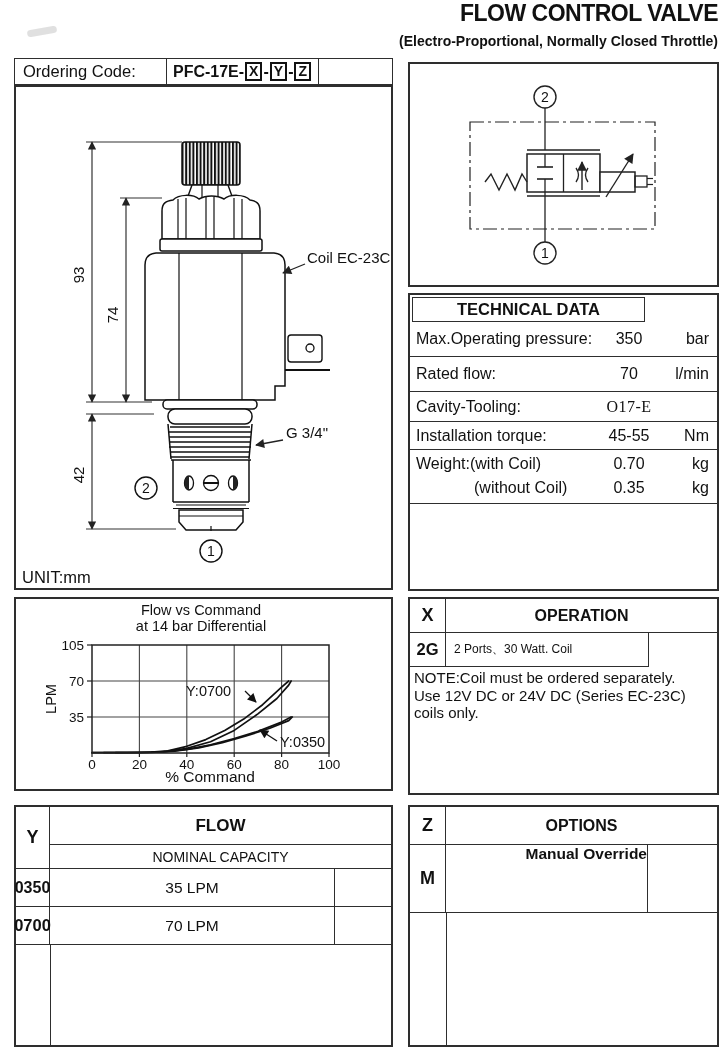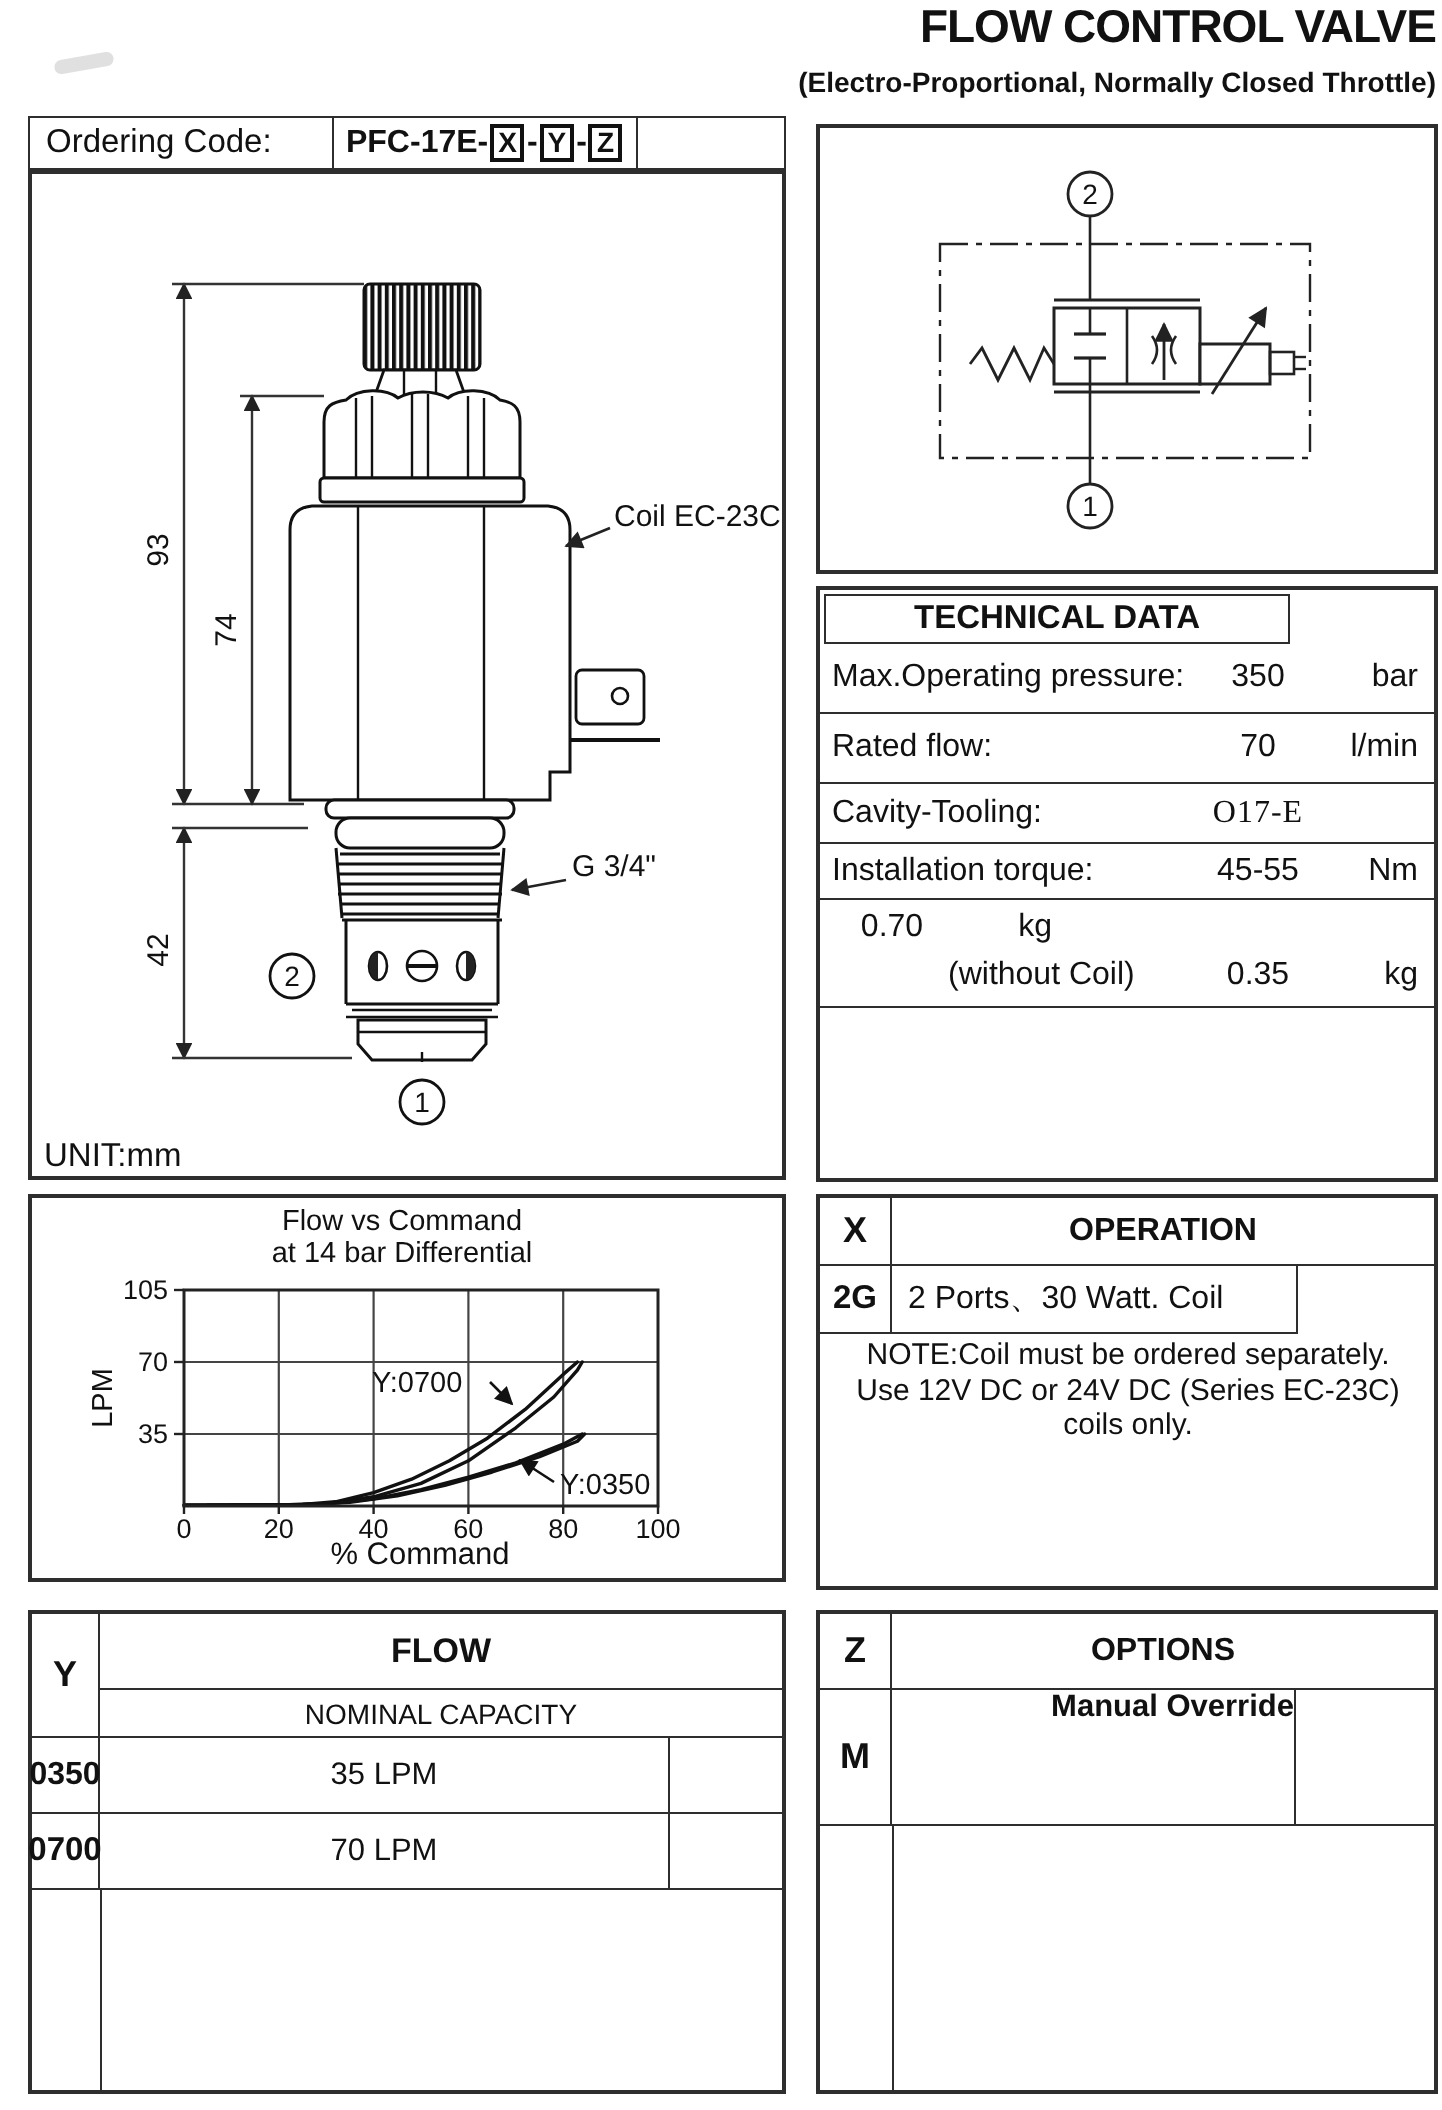--- a/index.html
+++ b/index.html
@@ -16,21 +16,21 @@
   #title{right:3px;top:0;text-align:right;font-weight:bold;font-size:23px;letter-spacing:-0.5px;white-space:nowrap;}
   #subtitle{right:3px;top:33px;text-align:right;font-weight:bold;font-size:14px;white-space:nowrap;}
   #logo-mark{left:27px;top:28px;width:30px;height:7px;background:#d6d6d6;border-radius:4px;transform:rotate(-10deg);opacity:.75;}
   .boxed{display:inline-block;border:2px solid #111;padding:0 2px;margin:0 1px;font-size:14px;line-height:15px;font-weight:bold;}
   .td-row{position:absolute;left:0;display:flex;align-items:center;font-size:16px;}
   .td-label{flex:1;padding-left:6px;}
   .td-val{width:72px;text-align:center;}
   .td-unit{width:52px;text-align:right;padding-right:8px;box-sizing:border-box;}
   .serifv{font-family:"Liberation Serif",serif;letter-spacing:.5px;}
   svg text{font-family:"Liberation Sans",sans-serif;}
-  .note{position:absolute;left:4px;top:70px;right:3px;font-size:15px;line-height:17.5px;text-align:center;}
+  .note{position:absolute;left:4px;top:70px;right:3px;font-size:15px;line-height:17.5px;}
 </style>
 </head>
 <body>
 
 <div id="page">
 
   <div id="logo-mark" class="abs"></div>
 
   <div id="title" class="abs">FLOW CONTROL VALVE</div>
   <div id="subtitle" class="abs">(Electro-Proportional, Normally Closed Throttle)</div>
@@ -202,20 +202,21 @@
       <div class="td-val serifv">O17-E</div>
       <div class="td-unit"></div>
     </div>
     <div class="td-row cellB" style="top:127px;width:100%;height:28px;">
       <div class="td-label">Installation torque:</div>
       <div class="td-val">45-55</div>
       <div class="td-unit">Nm</div>
     </div>
     <div class="abs cellB" style="top:155px;width:100%;height:54px;">
       <div class="td-row" style="top:2px;width:100%;height:24px;">
+        <div class="td-label">Weight:(with Coil)</div>
         <div class="td-val">0.70</div>
         <div class="td-unit">kg</div>
       </div>
       <div class="td-row" style="top:26px;width:100%;height:24px;">
         <div class="td-label" style="padding-left:64px;">(without Coil)</div>
         <div class="td-val">0.35</div>
         <div class="td-unit">kg</div>
       </div>
     </div>
   </div>
@@ -269,21 +270,21 @@
     </svg>
   </div>
 
   <div class="box" style="left:408px;top:597px;width:311px;height:198px;">
     <div class="abs flex cellB" style="top:0;width:100%;height:34px;">
       <div class="cellR flex ctr bold" style="width:36px;height:100%;font-size:18px;">X</div>
       <div class="flex ctr bold" style="flex:1;height:100%;font-size:16px;">OPERATION</div>
     </div>
     <div class="abs flex" style="top:34px;width:100%;height:34px;">
       <div class="cellR cellB flex ctr bold" style="width:36px;height:100%;font-size:16.5px;">2G</div>
-      <div class="cellR cellB flex" style="width:203px;height:100%;padding-left:8px;font-size:16px;">2 Ports、30 Watt. Coil</div>
+      <div class="cellR cellB flex" style="width:203px;height:100%;padding-left:8px;font-size:12px;">2 Ports、30 Watt. Coil</div>
       <div style="flex:1;"></div>
     </div>
     <div class="note">
       <div>NOTE:Coil must be ordered separately.</div>
       <div>Use 12V DC or 24V DC (Series EC-23C)</div>
       <div>coils only.</div>
     </div>
   </div>
 
   <div class="box" style="left:14px;top:805px;width:379px;height:242px;">

